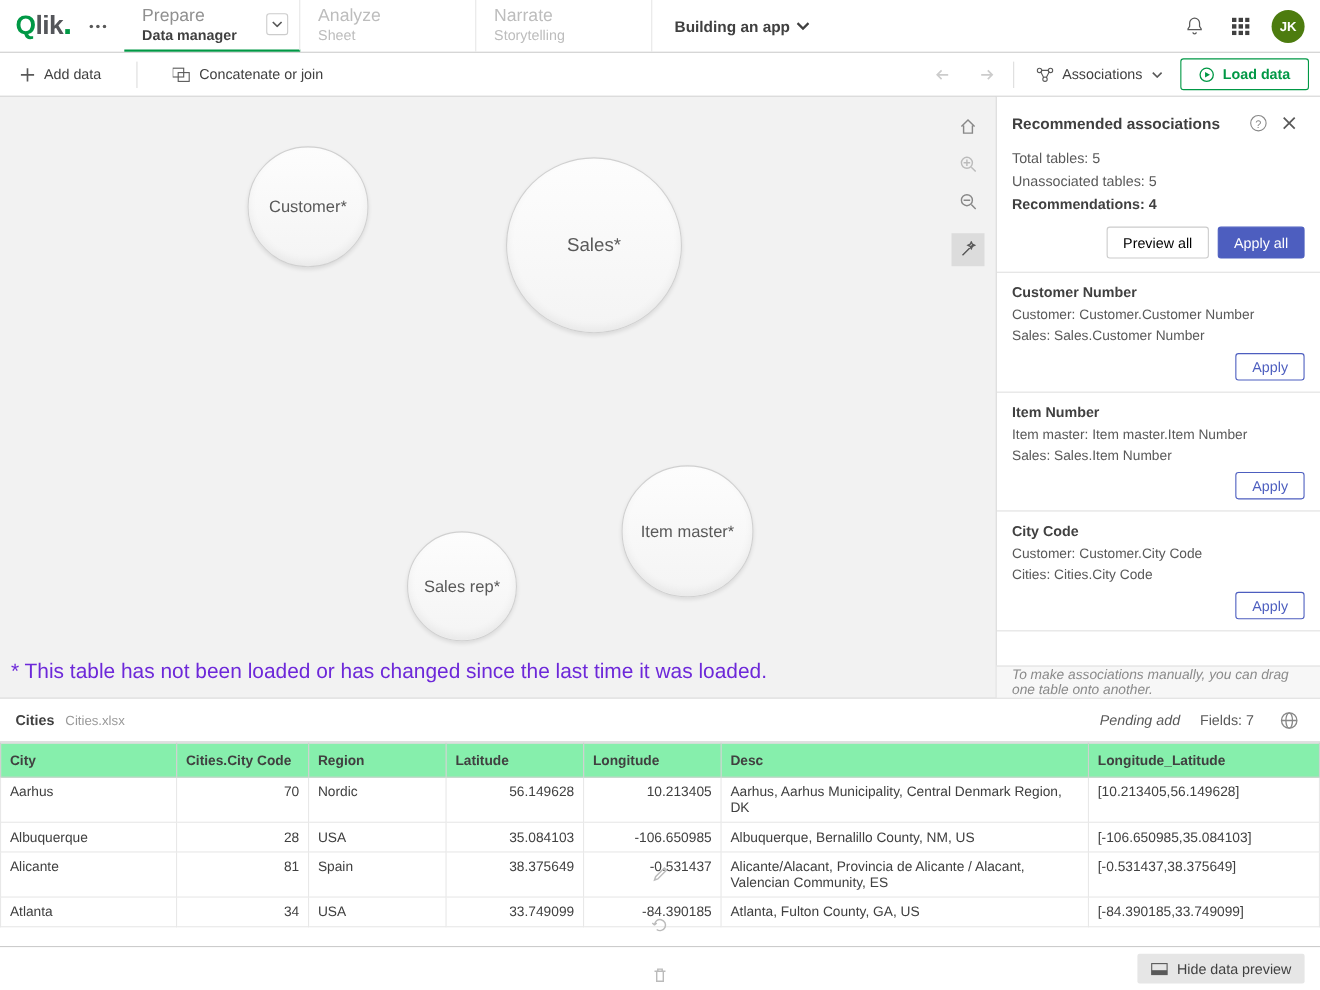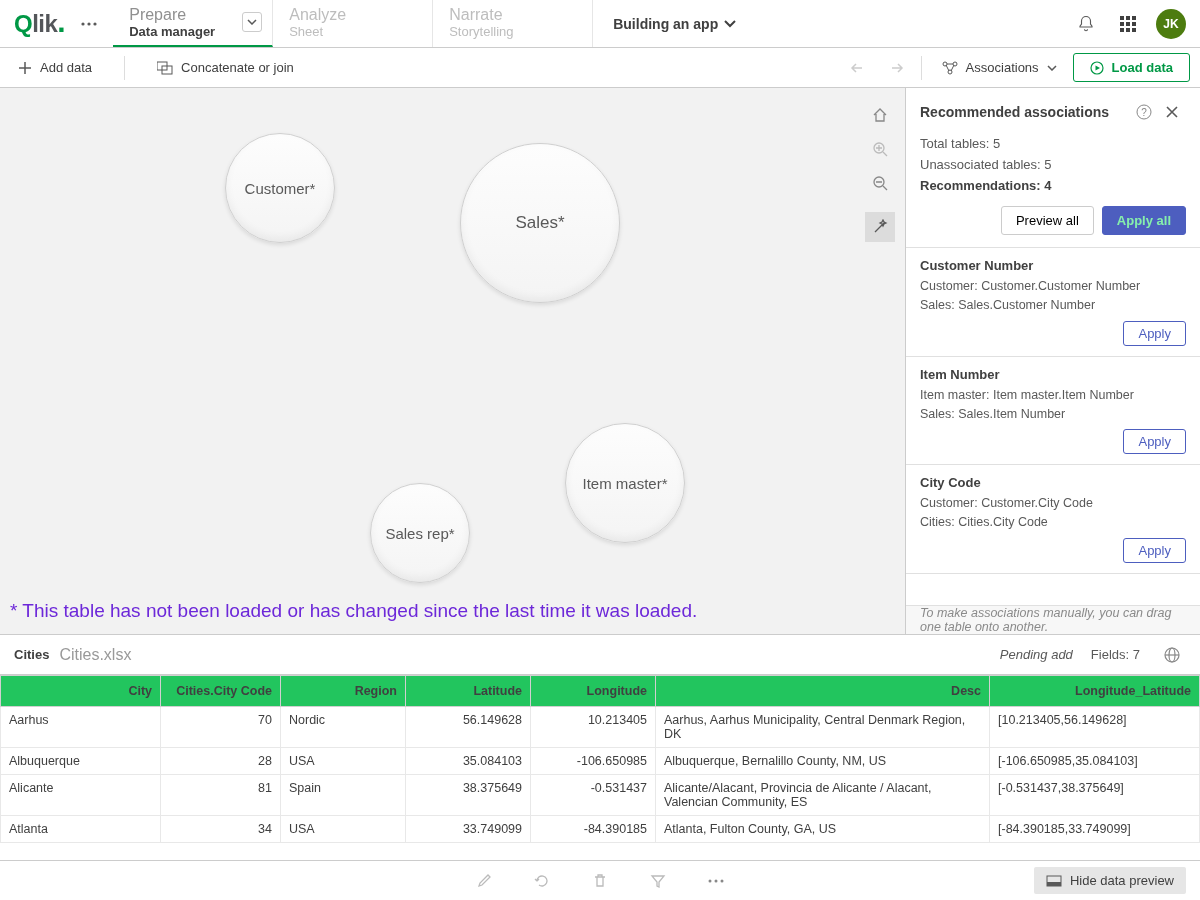--- a/index.html
+++ b/index.html
@@ -33,39 +33,39 @@
   .canvas-tool { width:30px;height:30px; display:flex;align-items:center;justify-content:center; color:#888; cursor:pointer;}
   .canvas-tool.active { background:#dcdcdc; }
   .footnote { position:absolute; bottom:12px; left:10px; font-size:19px; color:#6d28d9;}
   .side-panel { width:295px; border-left:1px solid #ccc; background:#fff; display:flex; flex-direction:column;}
   .sp-header { padding:10px 14px 8px; display:flex; align-items:center;}
   .sp-header h3 { font-size:14px; font-weight:700; flex:1;}
   .sp-stats { padding:0 14px 10px; font-size:13px; color:#595959; line-height:1.6;}
   .sp-stats .strong { font-weight:700; color:#404040;}
   .sp-buttons { display:flex; gap:8px; padding:0 14px 12px; justify-content:flex-end;}
   .btn { padding:6px 14px; border-radius:3px; font-size:13px; cursor:pointer; border:1px solid #ccc; background:#fff;}
-  .btn.primary { background:#4d5ebf; border-color:#4d5ebf; color:#86efac; font-weight:700;}
+  .btn.primary { background:#4d5ebf; border-color:#4d5ebf; color:#ffffff; font-weight:400;}
   .rec-list { flex:1; overflow-y:auto; border-top:1px solid #e0e0e0;}
   .rec-card { border-bottom:1px solid #e0e0e0; padding:10px 14px;}
   .rec-card h4 { font-size:13px; font-weight:600; margin-bottom:4px;}
   .rec-card .line { font-size:12.5px; color:#595959; line-height:1.5;}
   .rec-card .apply-row { display:flex; justify-content:flex-end; margin-top:6px;}
   .btn-apply-sm { border:1px solid #4d5ebf; color:#4d5ebf; background:#fff; padding:4px 14px; border-radius:3px; font-size:13px; cursor:pointer;}
   .sp-footer-note { padding:0 14px; font-size:12.5px; color:#8a8a8a; font-style:italic; border-top:1px solid #e0e0e0; background:#f7f7f7;}
   .preview-header { height:40px; border-top:1px solid #ccc; display:flex; align-items:center; padding:0 14px; gap:10px;}
   .preview-header .tbl-name { font-weight:600;}
-  .preview-header .file-name { color:#999; font-size:16px;}
+  .preview-header .file-name { color:#999; font-size:12px;}
   .preview-header .right { margin-left:auto; display:flex; align-items:center; gap:18px; color:#595959; font-style:italic;}
   .preview-header .right .normal { font-style:normal;}
   table.data-tbl { width:100%; border-collapse:collapse; font-size:12.5px;}
-  table.data-tbl th { text-align:right; padding:8px 8px; border:1px solid #d0d0d0; background:#22c55e; font-weight:600;}
+  table.data-tbl th { text-align:left; padding:8px 8px; border:1px solid #d0d0d0; background:#86efac; font-weight:600;}
   table.data-tbl td { padding:6px 8px; border:1px solid #e8e8e8; vertical-align:top;}
   table.data-tbl td.num { text-align:right;}
   .table-wrap { height:186px; overflow:hidden; border-top:1px solid #ccc;}
-  .bottom-bar { height:40px; border-top:1px solid #ccc; display:flex; align-items:center; justify-content:center; gap:30px; position:relative;}
+  .bottom-bar { height:40px; border-top:1px solid #ccc; display:flex; align-items:center; justify-content:center; gap:30px; position:relative;flex-direction:column;}
   .bottom-bar .hide-btn { position:absolute; right:14px; display:flex; align-items:center; gap:8px; background:#e6e6e6; padding:6px 12px; border-radius:2px; cursor:pointer;}
   .faded { color:#ccc; }
   svg { display:block; }
 </style>
 </head>
 <body>
 
 <div class="top-bar">
   <div class="logo-region">
     <span class="logo-text"><span class="q">Q</span>lik<span class="q" style="font-size:30px;line-height:0;">.</span></span>

